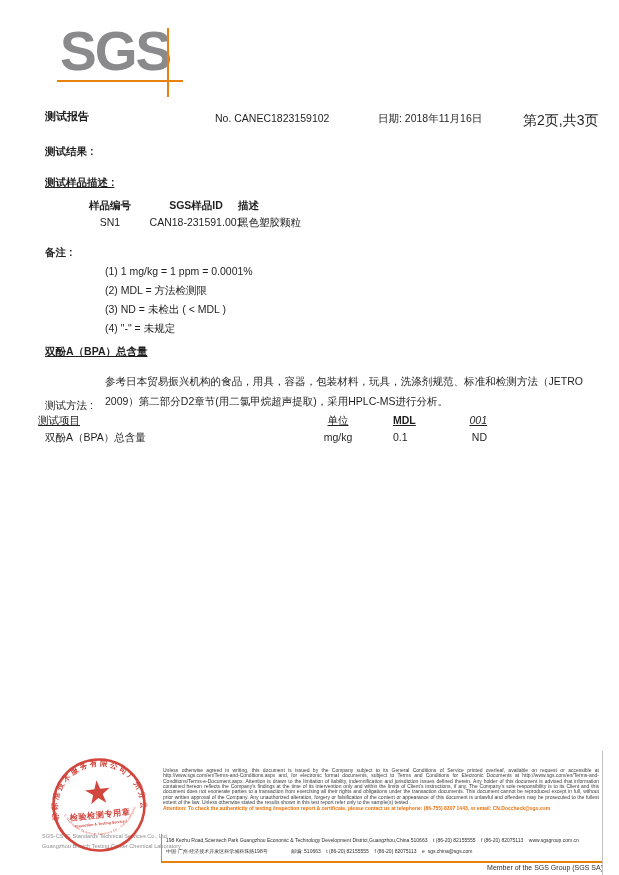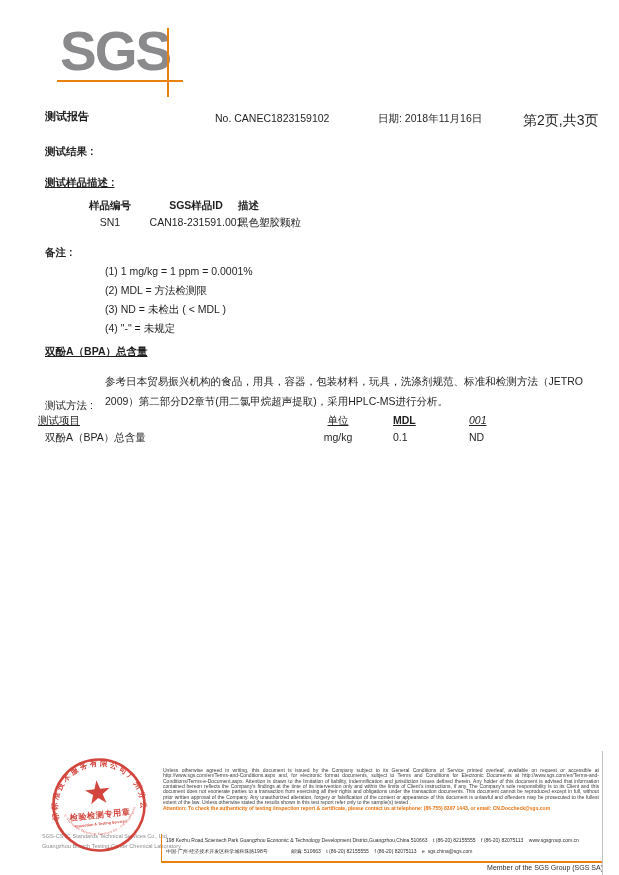--- a/index.html
+++ b/index.html
@@ -44,21 +44,21 @@
   .remark-line{position:absolute;left:105px;}
   
   .bpa-title{position:absolute;left:45px;top:345px;}
   .lbl-method{position:absolute;left:45px;top:373px;margin-top:26px;}
   .method-text{position:absolute;left:105px;top:372px;width:478px;line-height:19.5px;text-align:justify;}
   
   .tc1h{position:absolute;left:38px;}
   .tc1{position:absolute;left:45px;}
   .tc2{position:absolute;left:310px;width:56px;text-align:center;}
   .tc3{position:absolute;left:393px;width:44px;}
-  .tc4{position:absolute;left:469px;width:44px;text-align:left;font-style:italic;}
+  .tc4{position:absolute;left:443px;width:44px;text-align:right;font-style:italic;}
   
   .legal-block{position:absolute;left:163px;top:768px;width:436px;}
   .legal-text{font-size:5px;line-height:5.35px;color:#3c3c3c;text-align:justify;}
   .attention-text{margin-top:1px;font-size:5px;line-height:5.6px;color:var(--attention-orange);font-weight:bold;}
   .company1{position:absolute;left:42px;top:833px;font-size:5.6px;color:#8f8f8f;white-space:nowrap;}
   .company2{position:absolute;left:42px;top:843px;font-size:5.6px;color:#8f8f8f;white-space:nowrap;}
   .addr1{position:absolute;left:166px;top:837px;font-size:5px;color:#2e2e2e;white-space:pre;}
   .addr2{position:absolute;left:166px;top:848px;font-size:5px;color:#2e2e2e;white-space:pre;}
   .footer-vline{position:absolute;left:161px;top:834px;width:1px;height:27px;background:var(--orange);}
   .footer-hline{position:absolute;left:161px;top:861px;width:442px;height:2px;background:var(--orange);}

